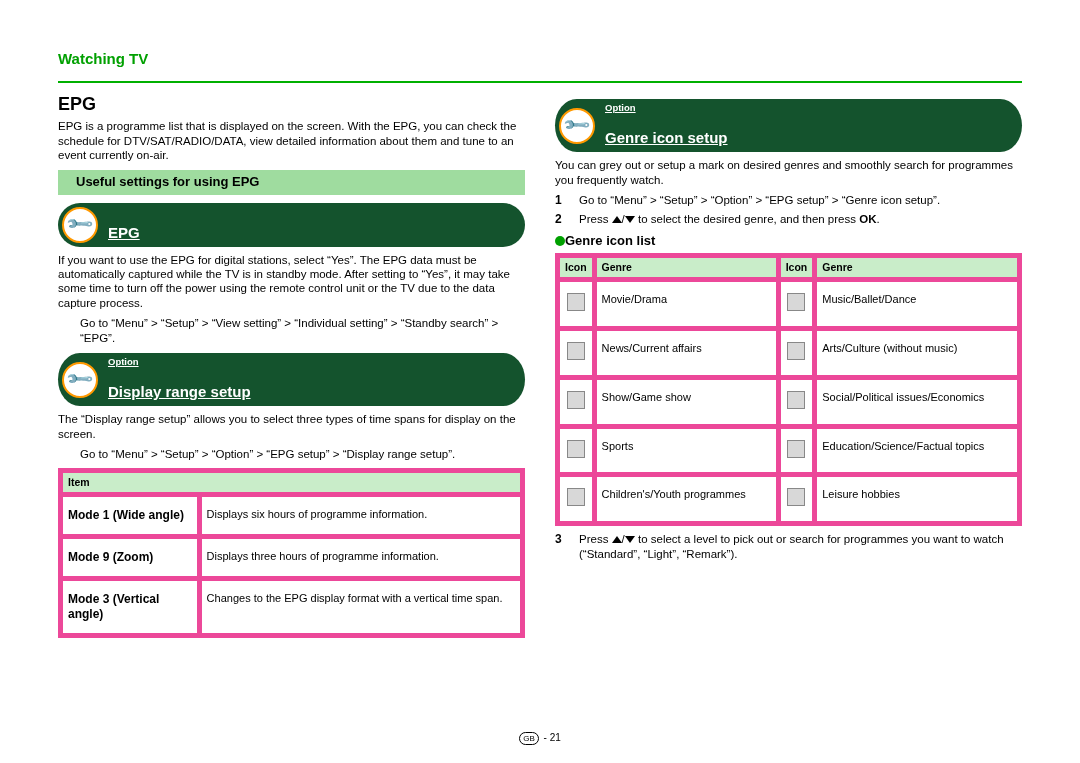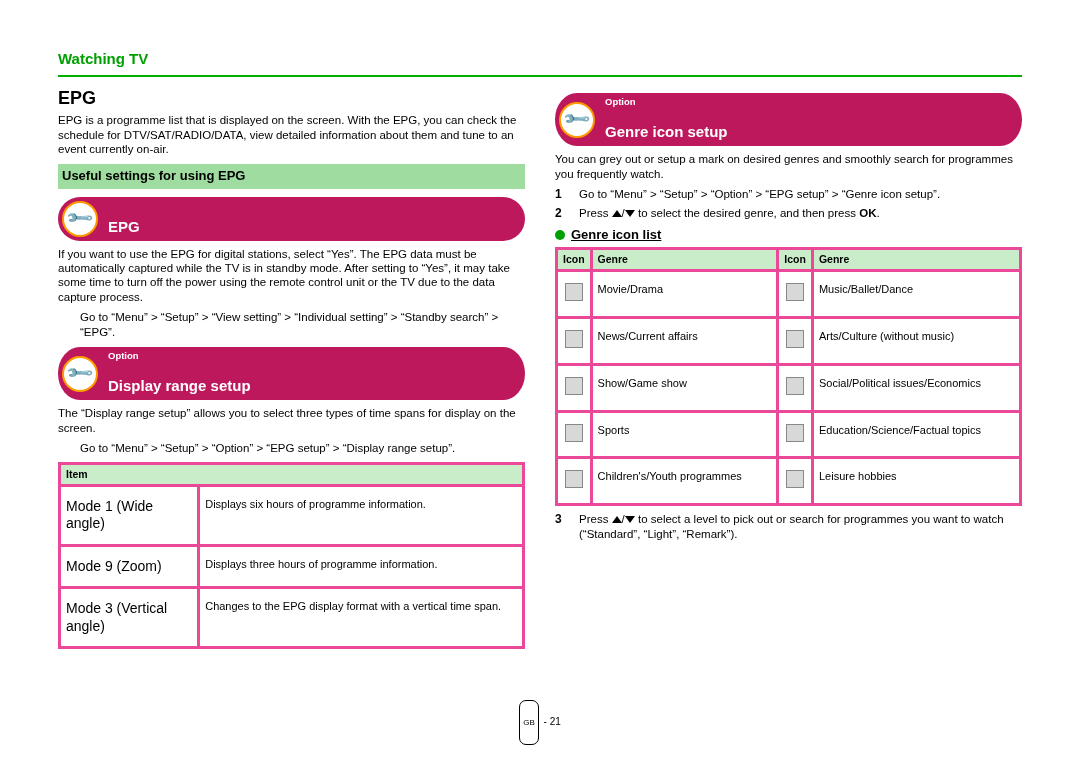--- a/index.html
+++ b/index.html
@@ -1,48 +1,48 @@
 <!DOCTYPE html>
 <html><head>
 <meta charset="utf-8">
 <style>
   * { box-sizing: border-box; margin: 0; padding: 0; }
   body { font-family: Helvetica, Arial, sans-serif; font-size: 11.5px; line-height: 1.25; background: #fff; color: #000; }
   .page { width: 1080px; height: 763px; padding: 50px 58px 20px 58px; position: relative; }
-  .topline { color: #00a000; font-weight: bold; font-size: 15px; border-bottom: 2px solid #00b000; padding-bottom: 6px; margin-bottom: 8px; }
+  .topline { color: #00a000; font-weight: bold; font-size: 15px; border-bottom: 2px solid #00b000; padding-bottom: 12px; margin-bottom: 8px; }
   .cols { column-count: 2; column-gap: 30px; column-fill: auto; height: 580px; }
   .block { break-inside: avoid-column; margin-bottom: 6px; }
   h1.epg { font-weight: bold; font-size: 18px; margin: 2px 0 4px; }
   p { margin-bottom: 6px; }
-  .green-bar { background: #9fdc9f; color: #000; font-weight: bold; font-size: 13px; padding: 4px 4px; margin: 8px 0 8px; }
+  .green-bar { background: #9fdc9f; color: #000; font-weight: bold; font-size: 13px; padding: 4px 18px; margin: 8px 0 8px; }
   .pill { position: relative; margin: 8px 0 6px; }
-  .pill-body { background: #be185d; color: #fff; border-radius: 22px 22px 22px 22px / 50% 50% 50% 50%; padding: 4px 16px 5px 50px; }
+  .pill-body { background: #14532d; color: #fff; border-radius: 22px 22px 22px 22px / 50% 50% 50% 50%; padding: 4px 16px 5px 50px; text-decoration: underline; }
   .pill-icon { position: absolute; left: 4px; top: 50%; transform: translateY(-50%); width: 36px; height: 36px; border: 2px solid #ff9900; border-radius: 50%; background: #fff; display: flex; align-items: center; justify-content: center; }
   .pill-small { font-size: 9.5px; font-weight: bold; line-height: 1; }
   .pill-title { font-size: 15px; font-weight: bold; line-height: 1.2; margin-top: 17px; }
   .indent { padding-left: 22px; }
   table { border-collapse: collapse; width: 100%; margin: 4px 0 8px; font-size: 11px; }
   th { background: #c9edc9; text-align: left; padding: 3px 5px; font-size: 10.5px; }
   td { padding: 11px 5px; vertical-align: top; }
-  th, td { border: 3px solid #ec4899; }
-  td.mode { font-weight: normal; width: 30%; font-size: 14px; }
+  th, td { border: 5px solid #ec4899; }
+  td.mode { font-weight: bold; width: 30%; font-size: 12px; }
   .numlist { margin-bottom: 4px; }
   .numlist .row { display: flex; gap: 10px; margin-bottom: 4px; }
   .numlist .n { font-weight: bold; min-width: 14px; font-size: 12px; }
   .numlist .t { flex: 1; }
-  .subhead { font-weight: bold; font-size: 13px; display: flex; align-items: center; gap: 6px; margin: 6px 0 4px; text-decoration: underline; }
+  .subhead { font-weight: bold; font-size: 13px; display: flex; align-items: center; margin: 6px 0 4px; }
   .bullet { width: 10px; height: 10px; border-radius: 50%; background: #00a000; display: inline-block; }
   .genre-icon-cell { width: 28px; text-align: center; }
   .genre-icon-cell .gi { width: 18px; height: 18px; background: #d8d8d8; border: 1px solid #888; display: inline-block; }
   .tri-up, .tri-down { display:inline-block; width:0; height:0; }
   .tri-up { border-left:5px solid transparent; border-right:5px solid transparent; border-bottom:7px solid #000; }
   .tri-down { border-left:5px solid transparent; border-right:5px solid transparent; border-top:7px solid #000; }
   b { font-weight: bold; }
   .footer { position: absolute; bottom: 18px; left: 0; right: 0; text-align: center; font-size: 10px; }
-  .gb { display:inline-block; border:1px solid #000; border-radius:7px; padding:16px 3px; font-size:8px; line-height:11px; margin-right:2px; }
+  .gb { display:inline-block; border:1px solid #000; border-radius:7px; padding:0 3px; font-size:8px; line-height:11px; margin-right:2px; }
   .wrench { transform: rotate(-45deg); font-size: 18px; }
 </style>
 </head>
 <body>
 
 <div class="page">
 
   <div class="topline">Watching TV</div>
 
   <div class="cols">

